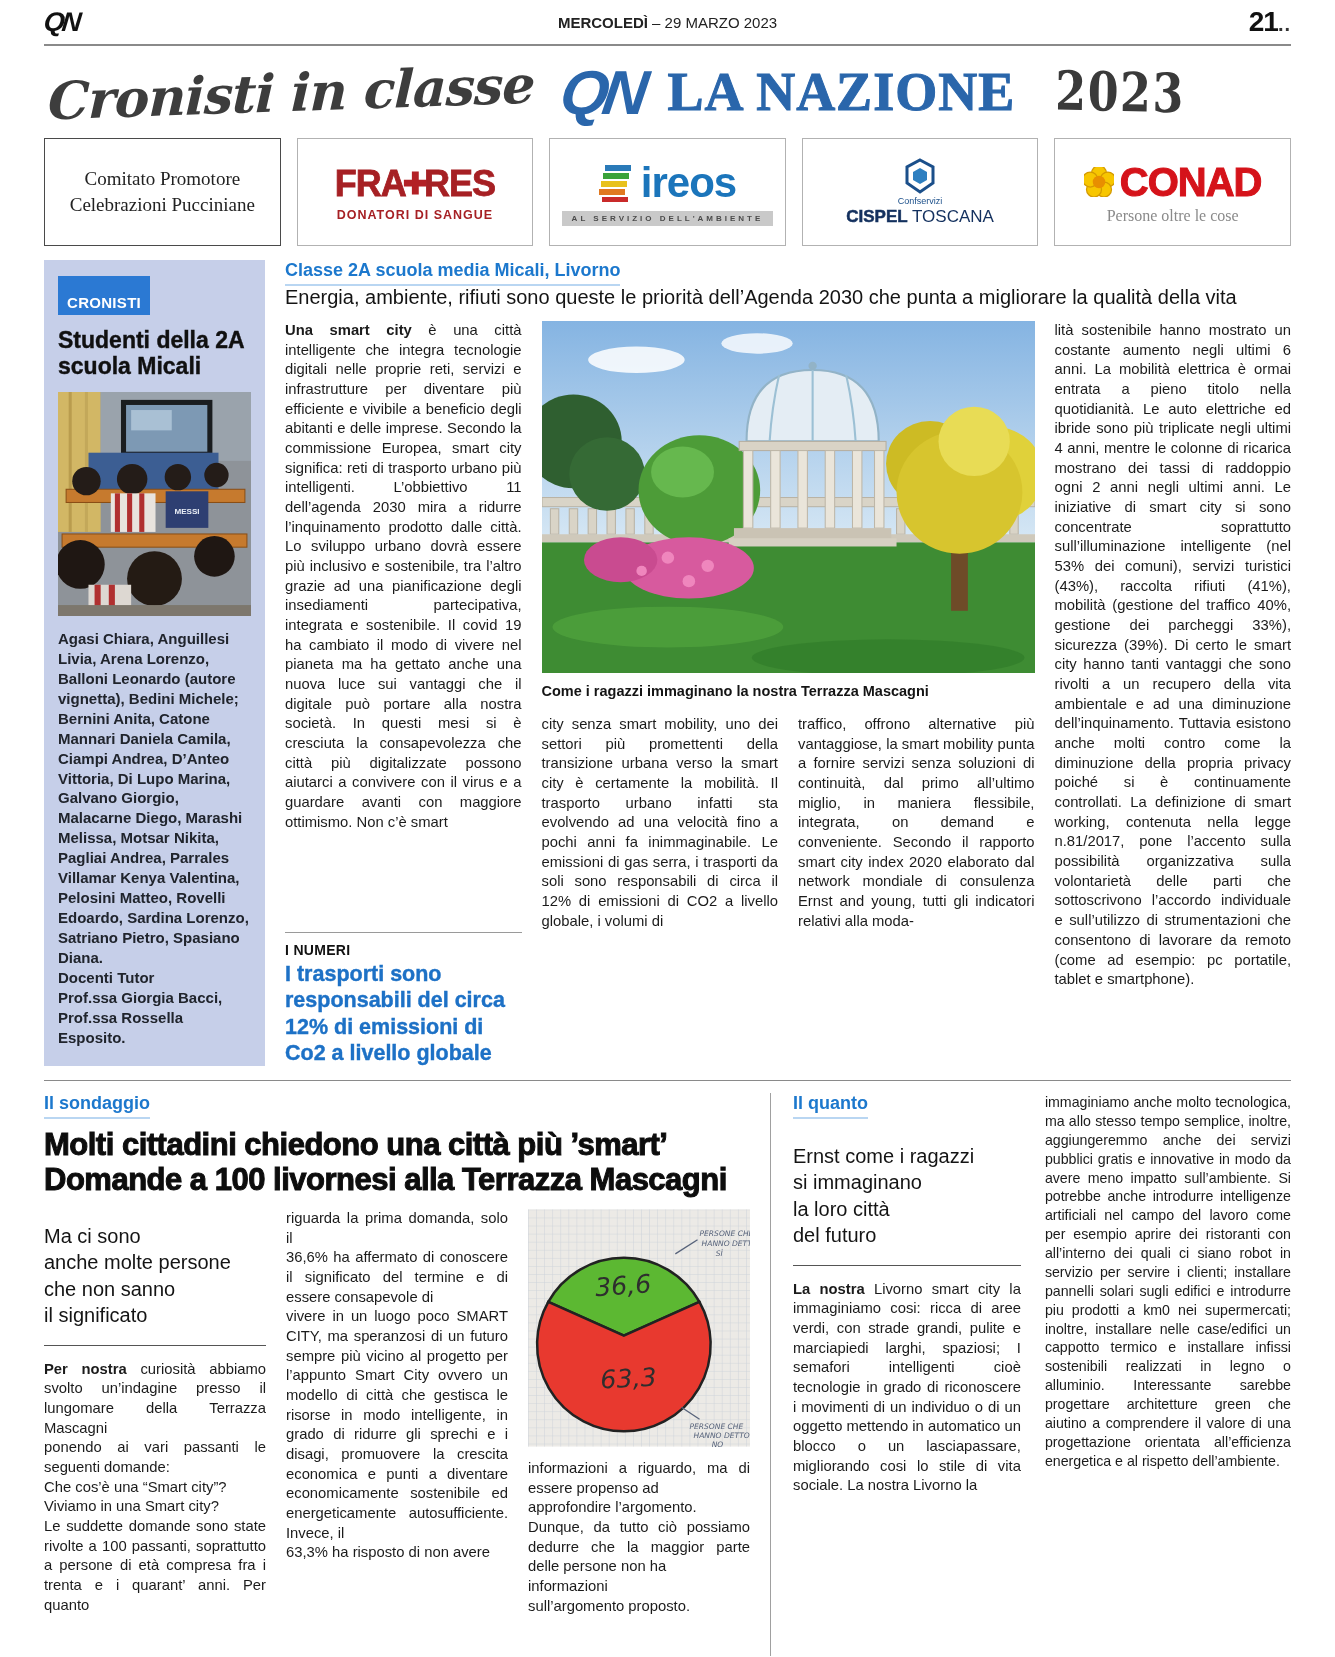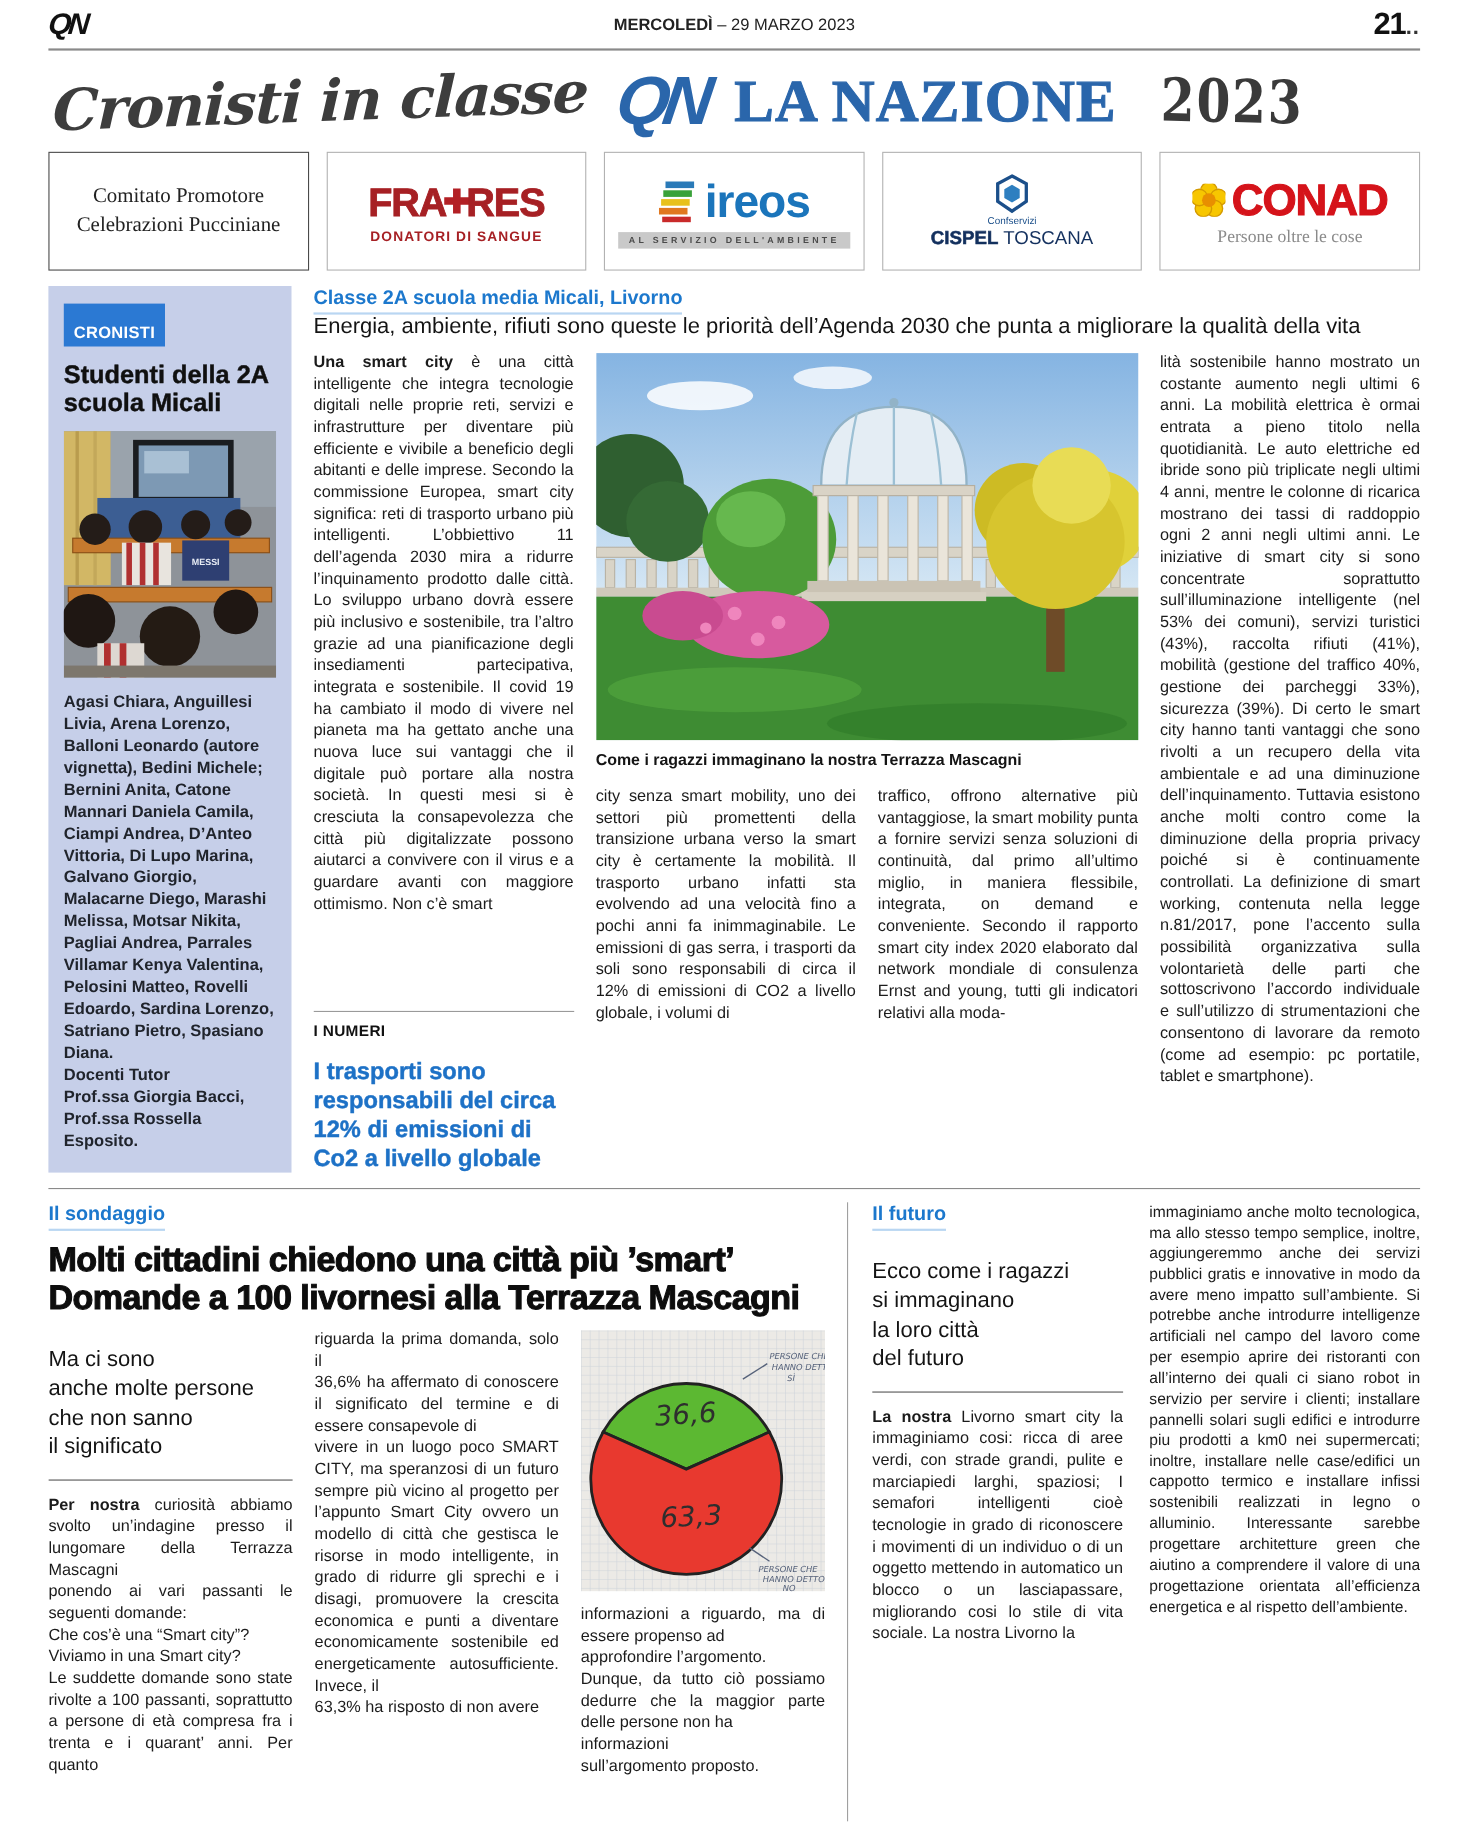--- a/index.html
+++ b/index.html
@@ -59,21 +59,21 @@
   .imgblock{grid-column:2/4;grid-row:1;min-width:0;}
   .c2{grid-column:2;grid-row:2;min-width:0;}
   .c3{grid-column:3;grid-row:2;min-width:0;}
   .c4{grid-column:4;grid-row:1/3;min-width:0;}
   .body-text{font-size:14.8px;line-height:1.33;text-align:justify;white-space:pre-line;color:#1b1b1b;}
   .body-text strong{font-weight:bold;}
   .terrazza{width:100%;height:352px;display:block;}
   .caption{font-size:14.5px;font-weight:bold;color:#141414;margin:10px 0 16px;}
   .numbers{margin-top:auto;border-top:1px solid #9a9a9a;padding-top:9px;}
   .numbers-label{font-size:14px;font-weight:bold;color:#111;letter-spacing:.3px;}
-  .numbers-text{font-size:21.5px;font-weight:bold;color:#1d71c6;line-height:1.22;margin-top:16px;-webkit-text-stroke:.4px #1d71c6;}
+  .numbers-text{font-size:21.5px;font-weight:bold;color:#1d71c6;line-height:1.22;margin-top:3px;-webkit-text-stroke:.4px #1d71c6;}
 
   
   .bottom{border-top:1px solid #8a8a8a;margin-top:14px;padding-top:12px;display:flex;height:576px;box-sizing:border-box;overflow:hidden;}
   .bottom-left{flex:0 0 706px;min-width:0;}
   .bottom-right{flex:1;border-left:1px solid #a0a0a0;margin-left:20px;padding-left:22px;min-width:0;}
   .section-headline{font-size:31px;font-weight:bold;color:#0d0d0d;letter-spacing:-.5px;line-height:1.13;margin:8px 0 12px;-webkit-text-stroke:1px #0d0d0d;white-space:pre-line;}
   .sond-cols{display:grid;grid-template-columns:repeat(3,1fr);column-gap:20px;margin-top:8px;}
   .standfirst{font-size:20px;color:#141414;line-height:1.32;white-space:pre-line;margin-top:14px;}
   .mini-rule{border:none;border-top:1.5px solid #555;margin:16px 0 14px;}
   .pie-wrap{width:100%;height:238px;display:block;margin-bottom:12px;}
@@ -335,22 +335,22 @@
 Dunque, da tutto ciò possiamo dedurre che la maggior parte delle persone non ha
 informazioni
 sull’argomento proposto.</p>
         </div>
       </div>
     </div>
 
     <div class="bottom-right">
       <div class="fut-grid">
         <div>
-          <span class="kicker">Il futuro</span>
-          <div class="standfirst" style="margin-top:24px;">Ecco come i ragazzi
+          <span class="kicker">Il quanto</span>
+          <div class="standfirst" style="margin-top:24px;">Ernst come i ragazzi
 si immaginano
 la loro città
 del futuro</div>
           <hr class="mini-rule">
           <p class="body-text" style="margin:0;"><strong>La nostra</strong><span> Livorno smart city la immaginiamo cosi: ricca di aree verdi, con strade grandi, pulite e marciapiedi larghi, spaziosi; I semafori intelligenti cioè tecnologie in grado di riconoscere i movimenti di un individuo o di un oggetto mettendo in automatico un blocco o un lasciapassare, migliorando cosi lo stile di vita sociale. La nostra Livorno la</span></p>
         </div>
         <p class="body-text fut-colB" style="margin:0;">immaginiamo anche molto tecnologica, ma allo stesso tempo semplice, inoltre, aggiungeremmo anche dei servizi pubblici gratis e innovative in modo da avere meno impatto sull’ambiente. Si potrebbe anche introdurre intelligenze artificiali nel campo del lavoro come per esempio aprire dei ristoranti con all’interno dei quali ci siano robot in servizio per servire i clienti; installare pannelli solari sugli edifici e introdurre piu prodotti a km0 nei supermercati; inoltre, installare nelle case/edifici un cappotto termico e installare infissi sostenibili realizzati in legno o alluminio. Interessante sarebbe progettare architetture green che aiutino a comprendere il valore di una progettazione orientata all’efficienza energetica e al rispetto dell’ambiente.</p>
       </div>
     </div>
   </div>

